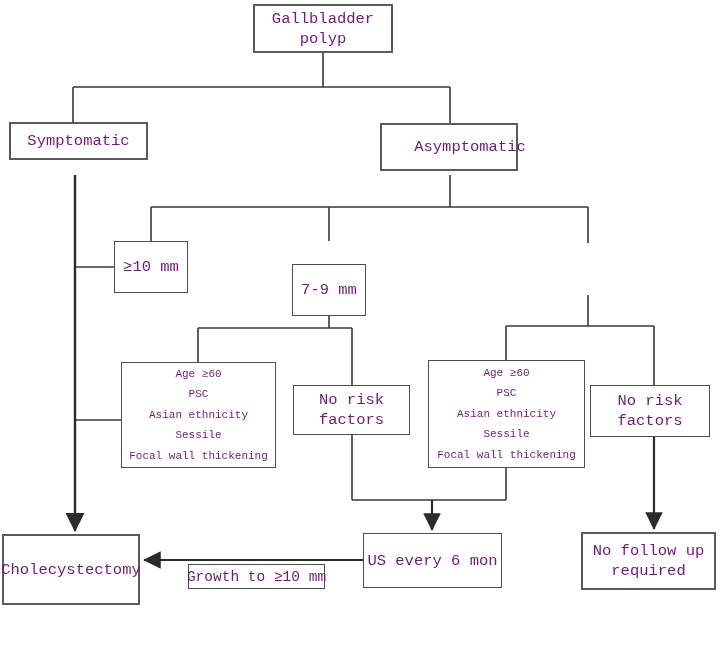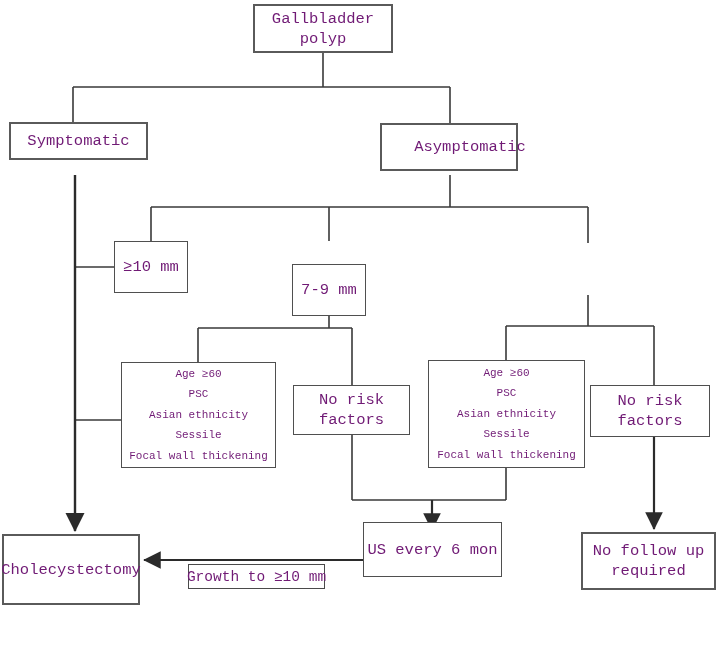--- a/index.html
+++ b/index.html
@@ -105,19 +105,19 @@
     <span class="line">PSC</span>
     <span class="line">Asian ethnicity</span>
     <span class="line">Sessile</span>
     <span class="line">Focal wall thickening</span>
   </div>
 
   <div class="node thin" style="left:590px; top:385px; width:120px; height:52px;">No risk factors</div>
 
   <div class="node" style="left:2px; top:534px; width:138px; height:71px;">Cholecystectomy</div>
 
-  <div class="node thin" style="left:363px; top:522px; width:139px; height:55px;">US every 6 mon</div>
+  <div class="node thin" style="left:363px; top:533px; width:139px; height:55px;">US every 6 mon</div>
 
   <div class="node" style="left:581px; top:532px; width:135px; height:58px; padding:4px 1px;">No follow up required</div>
 
   <div class="label-box" style="left:188px; top:564px; width:137px; height:25px;">Growth to ≥10 mm</div>
 
 </div>
 
 </body></html>

